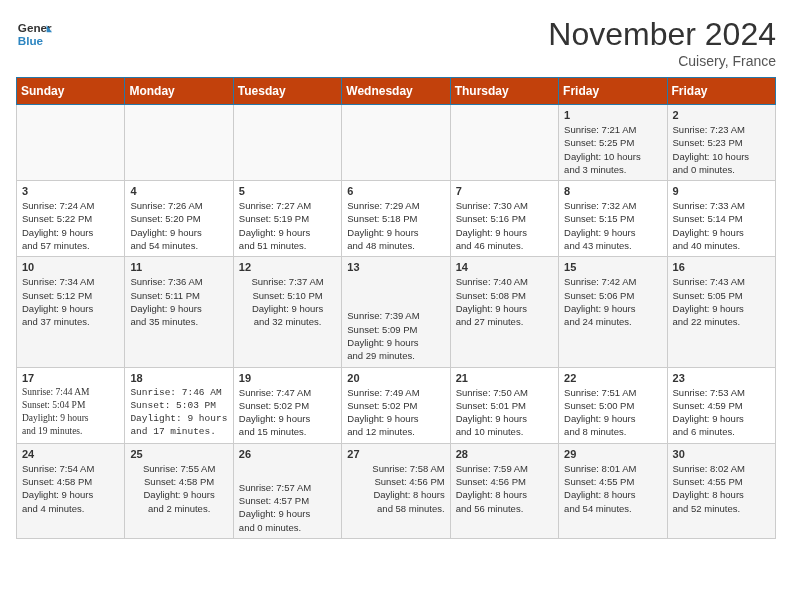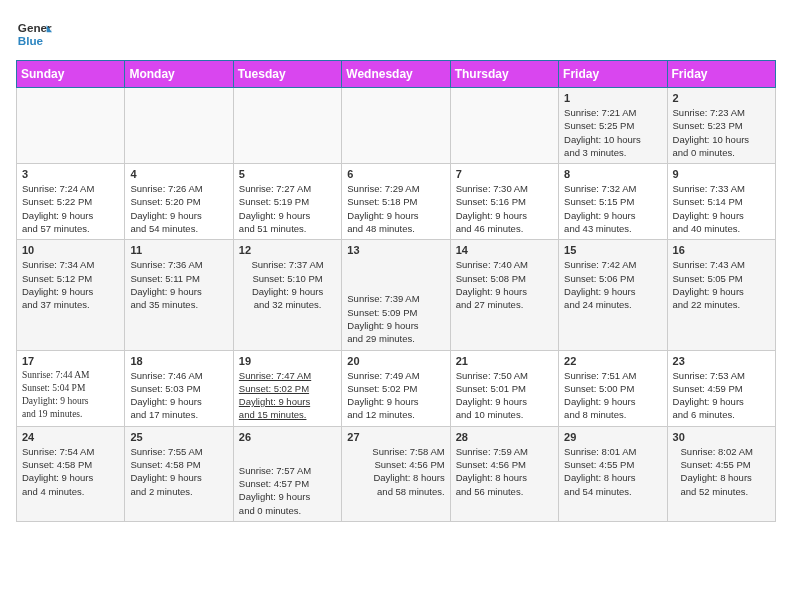--- a/index.html
+++ b/index.html
@@ -36,21 +36,21 @@
     .location-title {
       font-size: 14px;
       color: #555;
     }
     .calendar {
       width: 100%;
       border-collapse: collapse;
       border: 1px solid #ccc;
     }
     .calendar th {
-      background-color: #d946ef;
+      background-color: #c2410c;
       color: #fff;
       font-size: 12px;
       font-weight: bold;
       padding: 6px 4px;
       text-align: left;
       border: 1px solid #2678a8;
     }
     .calendar td {
       vertical-align: top;
       border: 1px solid #ccc;
@@ -81,20 +81,24 @@
 </head>
 <body>
 
 <div class="header">
   <div class="logo">
     <svg class="logo-icon" viewBox="0 0 40 40">
       <text x="2" y="18" font-size="13" font-weight="bold" fill="#333" font-family="Arial">General</text>
       <text x="2" y="32" font-size="13" font-weight="bold" fill="#2e86c1" font-family="Arial">Blue</text>
       <polygon points="34,10 40,18 34,18" fill="#2e86c1"></polygon>
     </svg>
+  </div>
+  <div class="title-block">
+    <div class="month-title">November 2024</div>
+    <div class="location-title">Cuisery, France</div>
   </div>
 </div>
 
 <table class="calendar">
   <thead>
     <tr>
     <th>Sunday</th>
         <th>Monday</th>
         <th>Tuesday</th>
         <th>Wednesday</th>
@@ -230,28 +234,28 @@
       <tr>
         <td>
           <div class="day-number">17</div>
           <div class="day-info" style="white-space: pre-line; font-family: Liberation Serif, serif;">Sunrise: 7:44 AM
 Sunset: 5:04 PM
 Daylight: 9 hours
 and 19 minutes.</div>
         </td>
         <td>
           <div class="day-number">18</div>
-          <div class="day-info" style="white-space: pre-line;">Sunrise: 7:46 AM
+          <div class="day-info" style="white-space: pre-line; font-family: Liberation Mono, monospace;">Sunrise: 7:46 AM
 Sunset: 5:03 PM
 Daylight: 9 hours
 and 17 minutes.</div>
         </td>
         <td>
           <div class="day-number">19</div>
-          <div class="day-info" style="white-space: pre-line; text-decoration: underline;">Sunrise: 7:47 AM
+          <div class="day-info" style="white-space: pre-line;">Sunrise: 7:47 AM
 Sunset: 5:02 PM
 Daylight: 9 hours
 and 15 minutes.</div>
         </td>
         <td>
           <div class="day-number">20</div>
           <div class="day-info" style="white-space: pre-line;">Sunrise: 7:49 AM
 Sunset: 5:02 PM
 Daylight: 9 hours
 and 12 minutes.</div>
@@ -281,21 +285,21 @@
       <tr>
         <td class="shaded">
           <div class="day-number">24</div>
           <div class="day-info" style="white-space: pre-line;">Sunrise: 7:54 AM
 Sunset: 4:58 PM
 Daylight: 9 hours
 and 4 minutes.</div>
         </td>
         <td class="shaded">
           <div class="day-number">25</div>
-          <div class="day-info" style="white-space: pre-line;">Sunrise: 7:55 AM
+          <div class="day-info" style="white-space: pre-line; text-align: center;">Sunrise: 7:55 AM
 Sunset: 4:58 PM
 Daylight: 9 hours
 and 2 minutes.</div>
         </td>
         <td class="shaded">
           <div class="day-number">26</div>
           <div class="day-info" style="white-space: pre-line; margin-top: 21px;">Sunrise: 7:57 AM
 Sunset: 4:57 PM
 Daylight: 9 hours
 and 0 minutes.</div>
@@ -316,20 +320,20 @@
         </td>
         <td class="shaded">
           <div class="day-number">29</div>
           <div class="day-info" style="white-space: pre-line;">Sunrise: 8:01 AM
 Sunset: 4:55 PM
 Daylight: 8 hours
 and 54 minutes.</div>
         </td>
         <td class="shaded">
           <div class="day-number">30</div>
-          <div class="day-info" style="white-space: pre-line; margin-left: 8px;">Sunrise: 8:02 AM
+          <div class="day-info" style="white-space: pre-line;">Sunrise: 8:02 AM
 Sunset: 4:55 PM
 Daylight: 8 hours
 and 52 minutes.</div>
         </td>
       </tr>
     </tbody>
 </table>
 
 </body></html>

